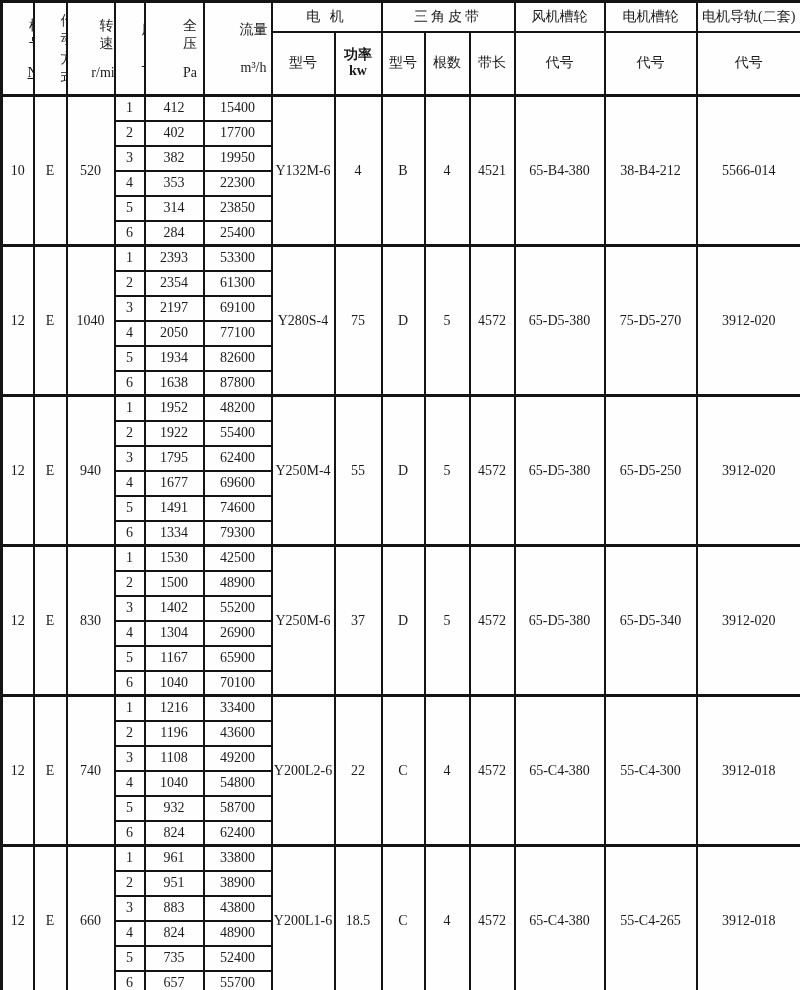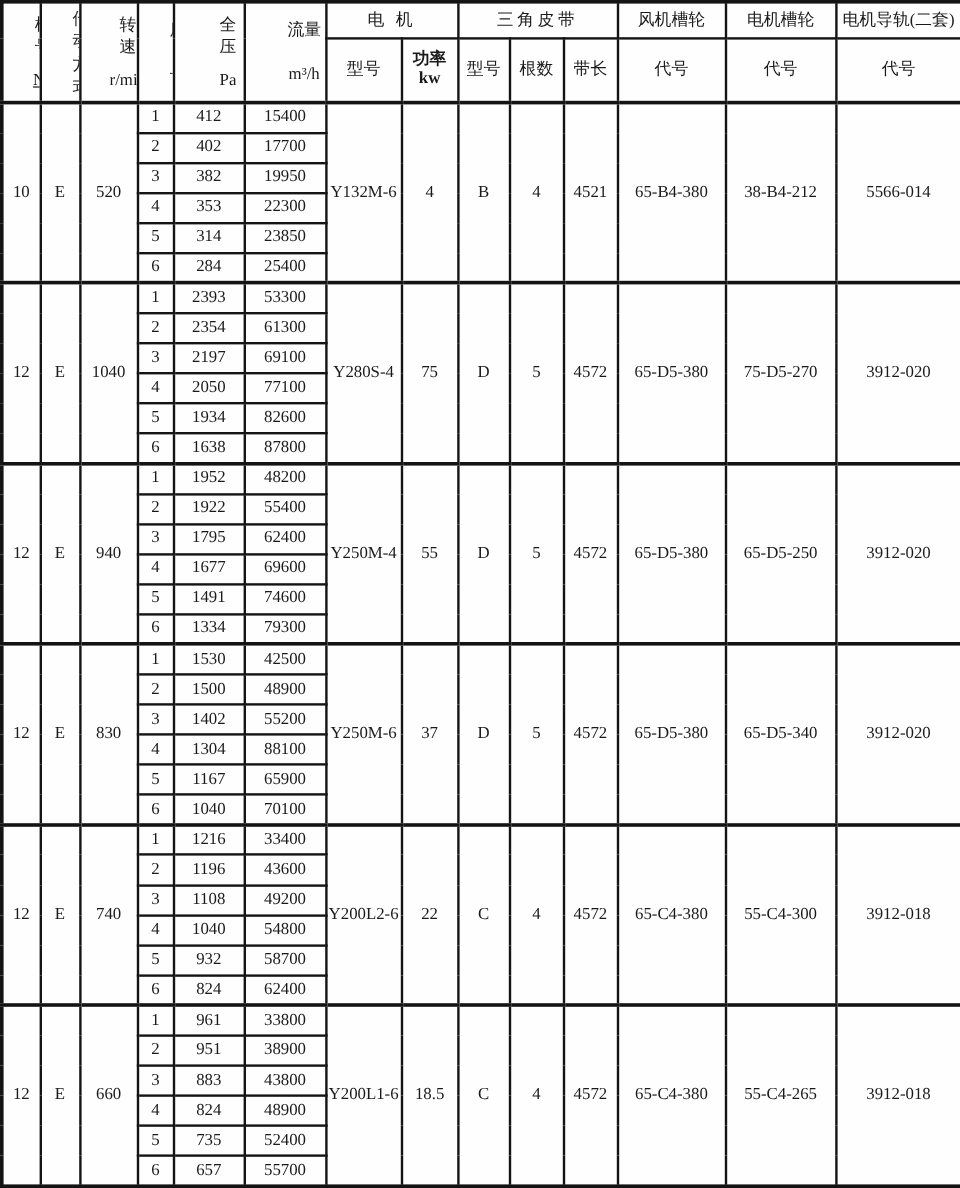--- a/index.html
+++ b/index.html
@@ -19,21 +19,21 @@
   th, td {
     border: 2px solid #141414;
     text-align: center;
     vertical-align: middle;
     font-size: 14px;
     font-weight: normal;
     padding: 0 1px;
     overflow: hidden;
   }
   thead tr.h1 { height: 30px; }
-  thead tr.h2 { height: 54px; }
+  thead tr.h2 { height: 64px; }
   tbody tr { height: 25px; }
   tbody tr.group-start td { border-top: 3px solid #141414; }
   thead tr.h2 th { border-bottom: 3px solid #141414; }
   .two-line {
     display: flex; flex-direction: column;
     justify-content: space-around; align-items: center;
     height: 76px;
     padding-left: 32px;
   }
   .grp { letter-spacing: 3px; }
@@ -266,21 +266,21 @@
         <td>48900</td>
       </tr>
       <tr>
         <td>3</td>
         <td>1402</td>
         <td>55200</td>
       </tr>
       <tr>
         <td>4</td>
         <td>1304</td>
-        <td>88100</td>
+        <td>26900</td>
       </tr>
       <tr>
         <td>5</td>
         <td>1167</td>
         <td>65900</td>
       </tr>
       <tr>
         <td>6</td>
         <td>1040</td>
         <td>70100</td>

